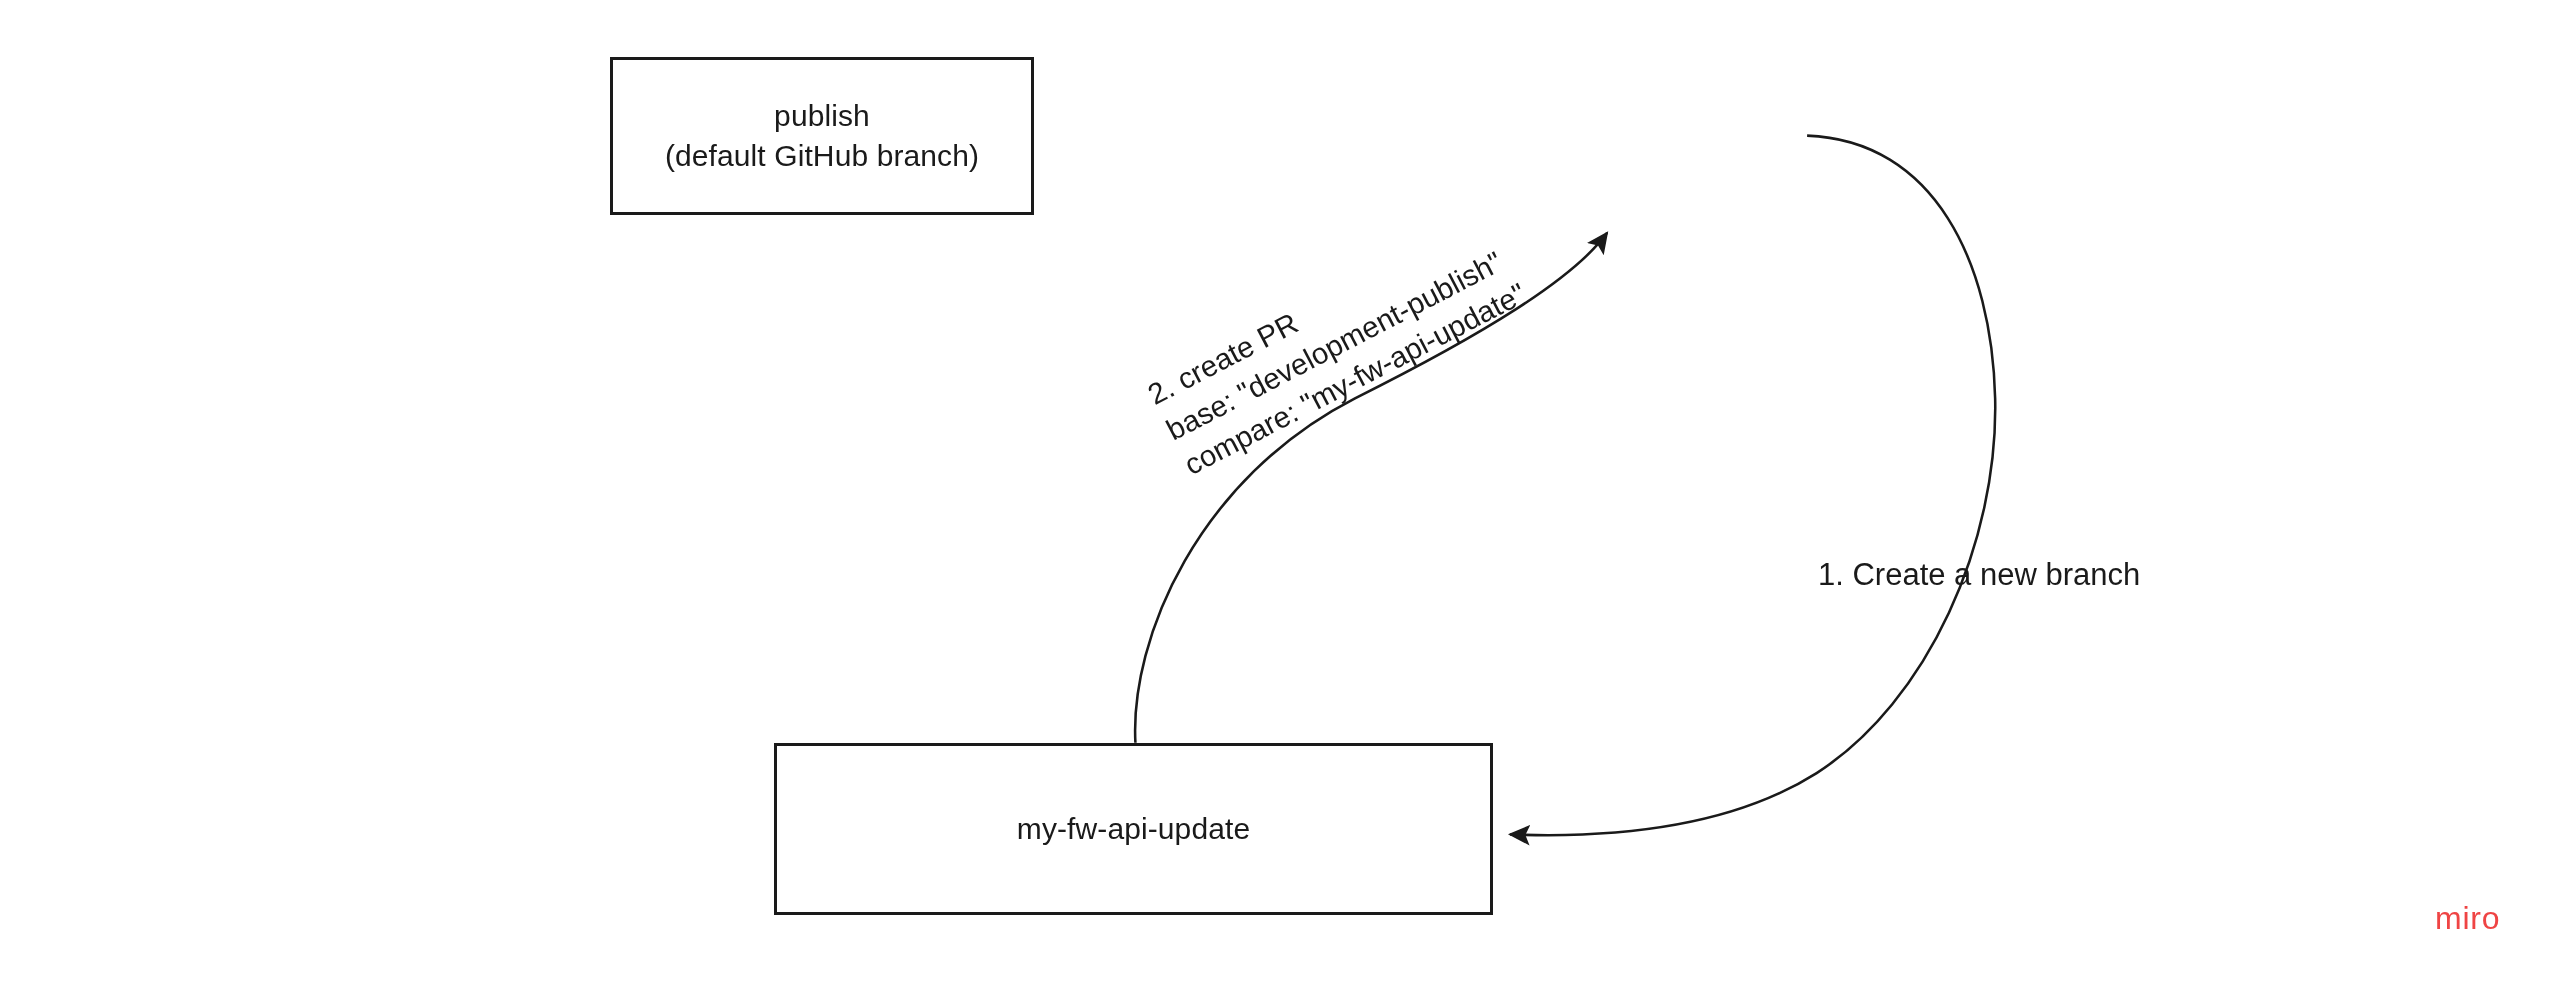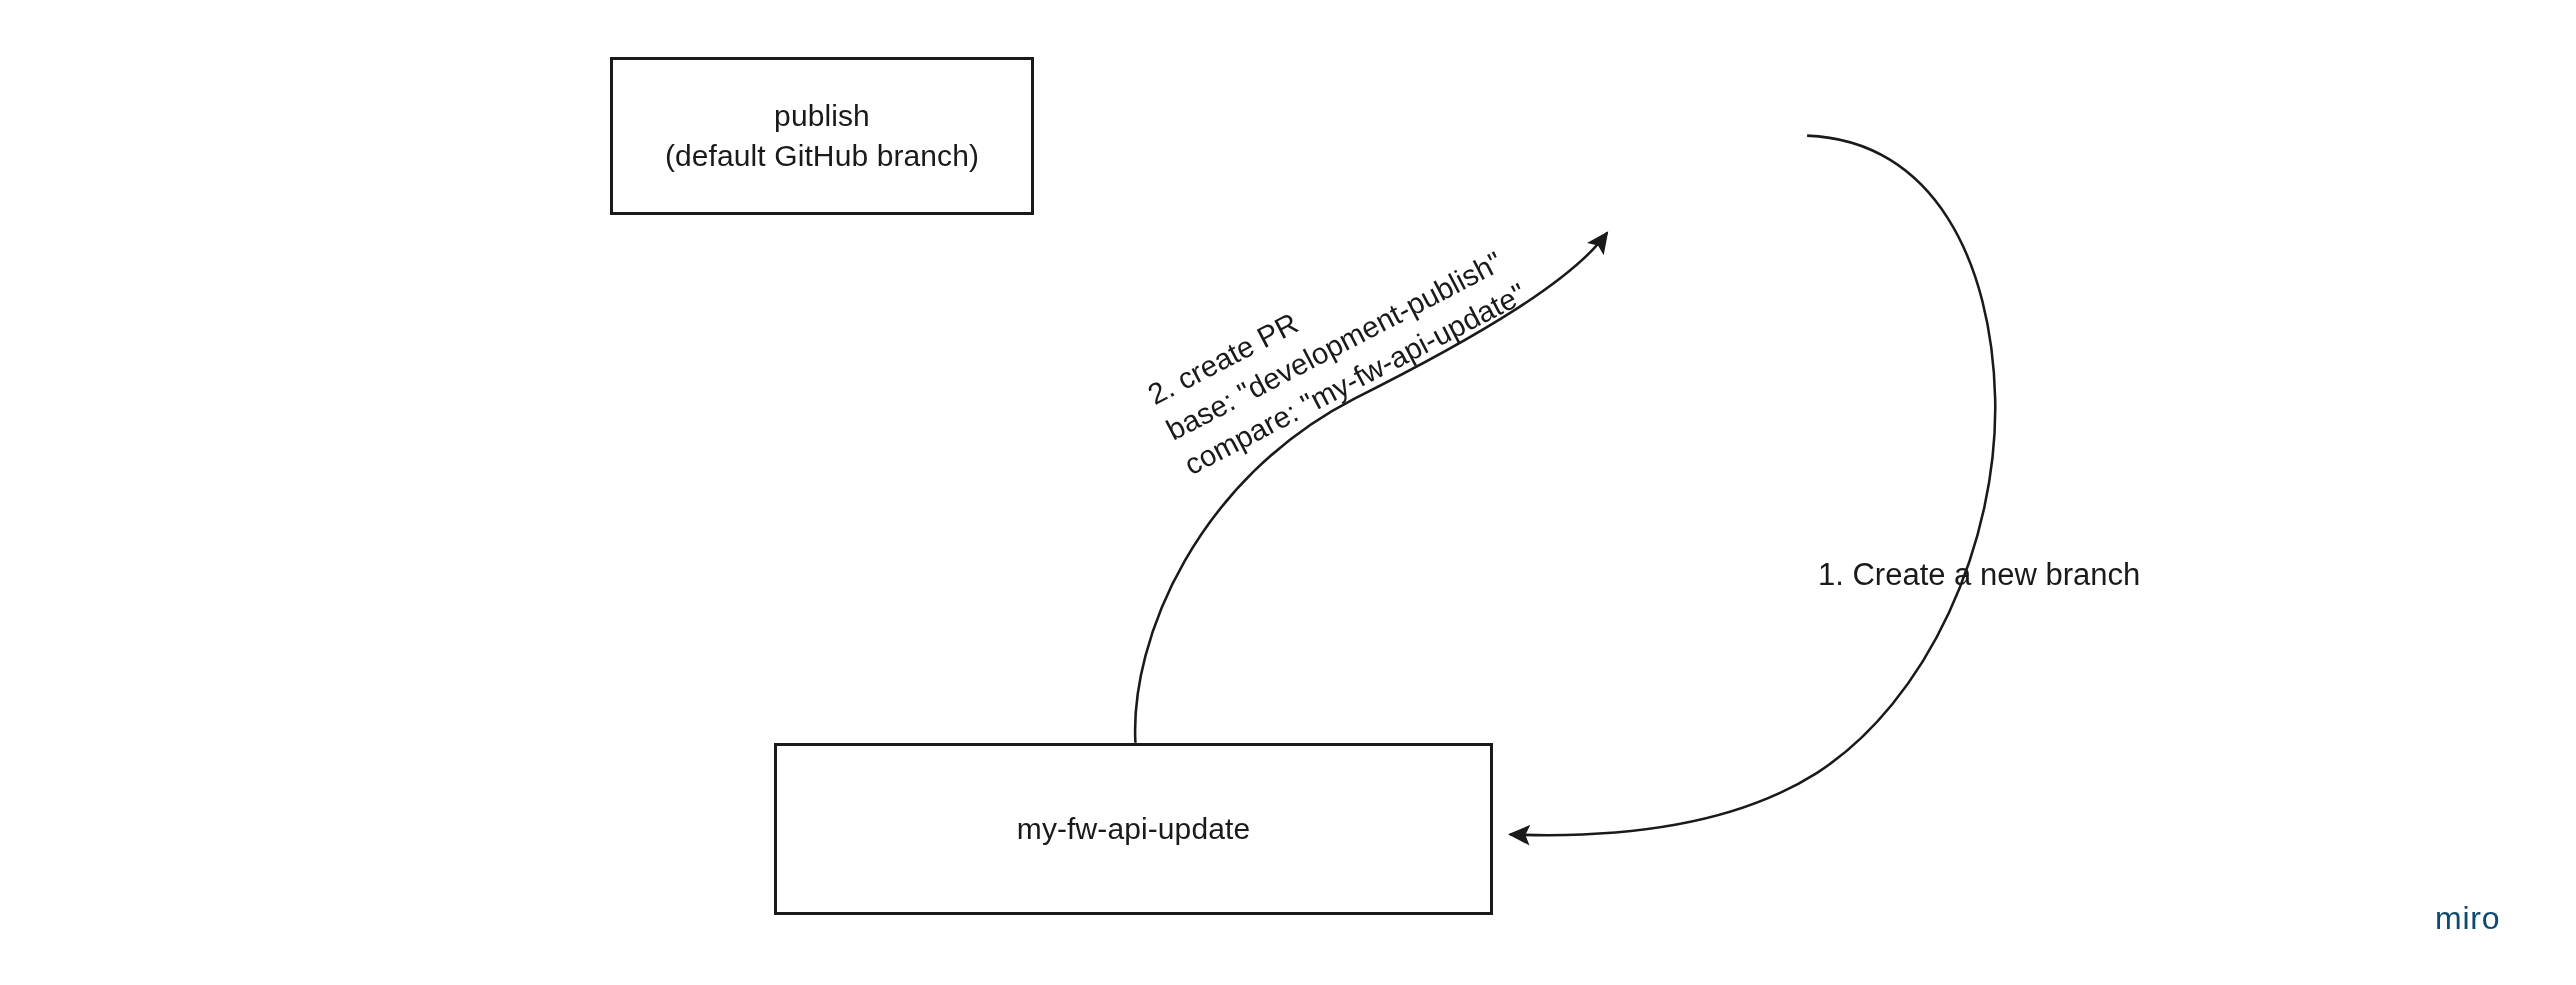--- a/index.html
+++ b/index.html
@@ -81,21 +81,21 @@
     color: #1a1a1a;
     font-size: 31px;
     line-height: 1.3;
     white-space: nowrap;
     margin-left: 48px;
   }
   #watermark {
     position: absolute;
     left: 2435px;
     top: 900px;
-    color: #0c4a6e;
+    color: #ef4444;
     font-size: 32px;
     letter-spacing: 0.8px;
     font-weight: 400;
     user-select: none;
   }
 </style>
 </head>
 <body>
 
 <div id="canvas">

